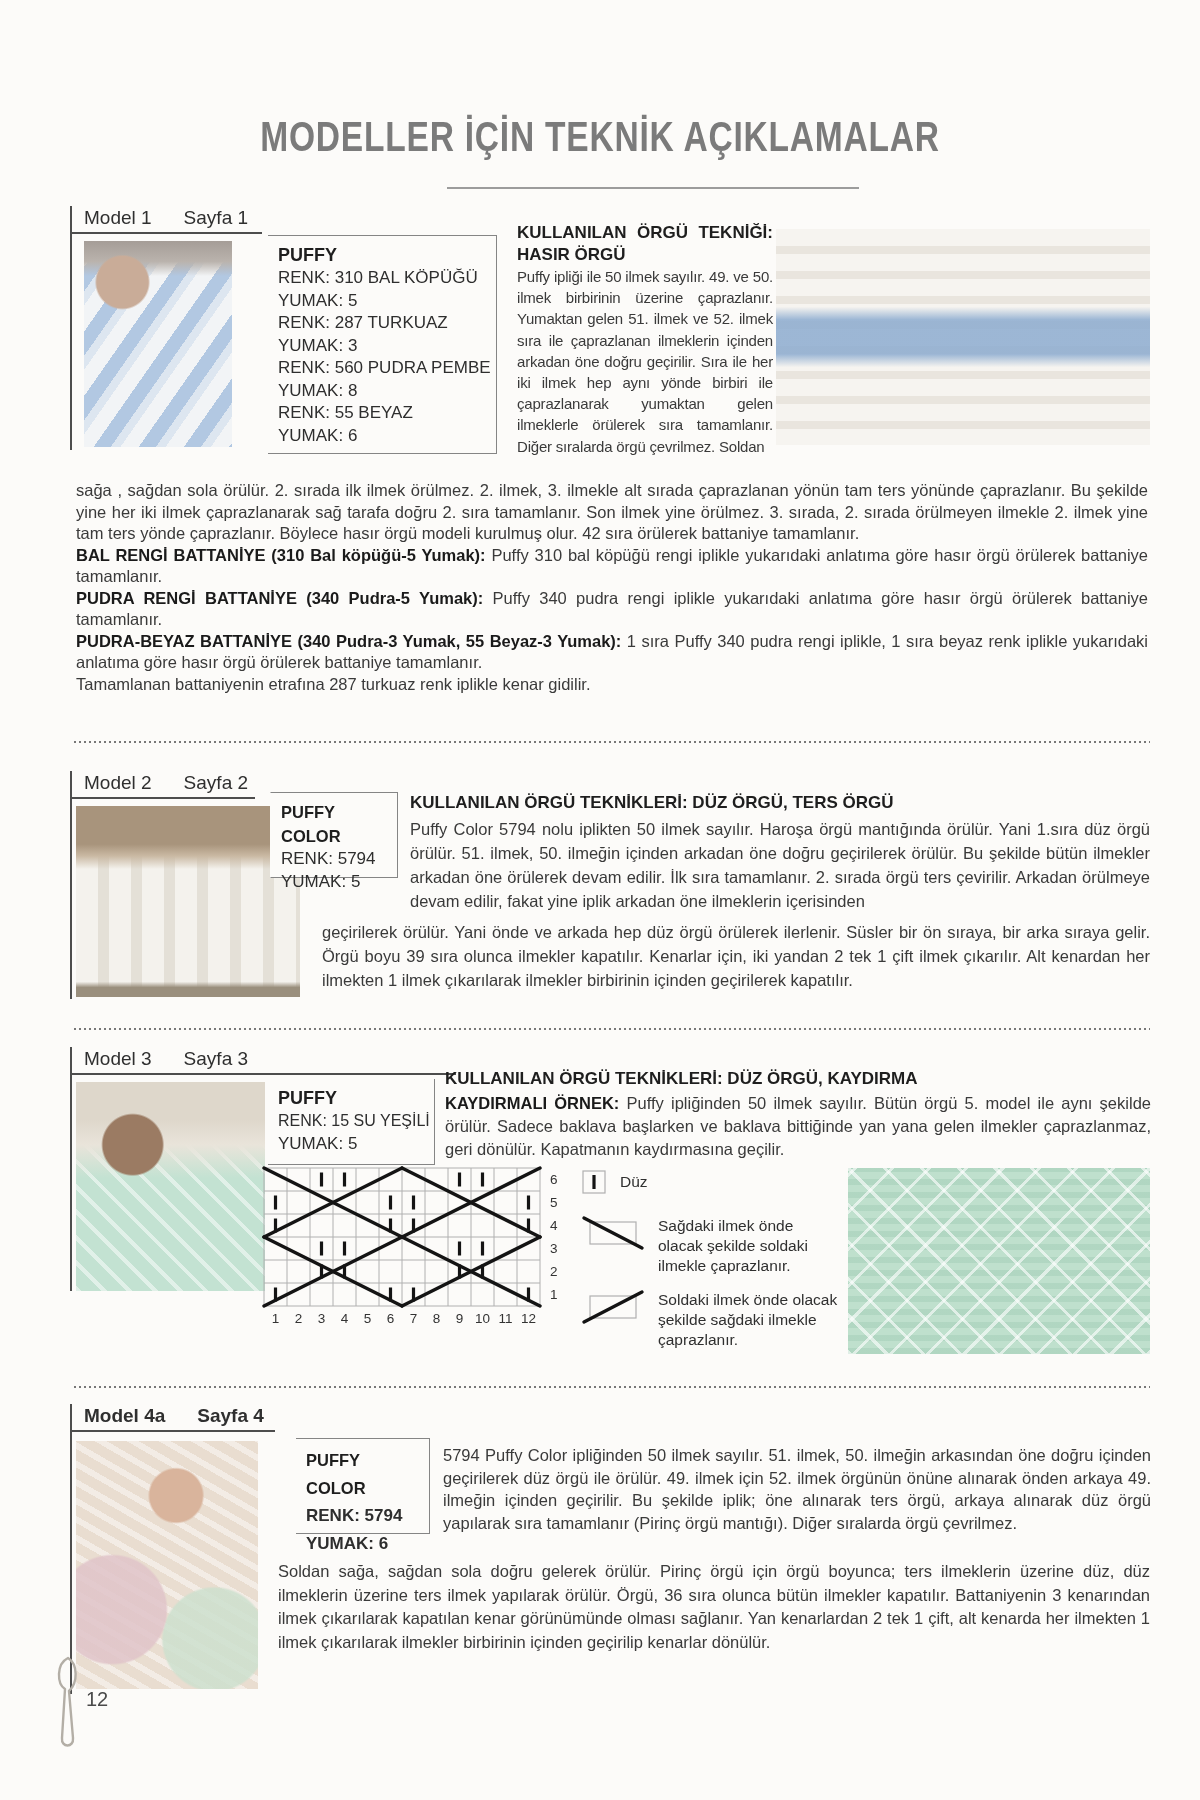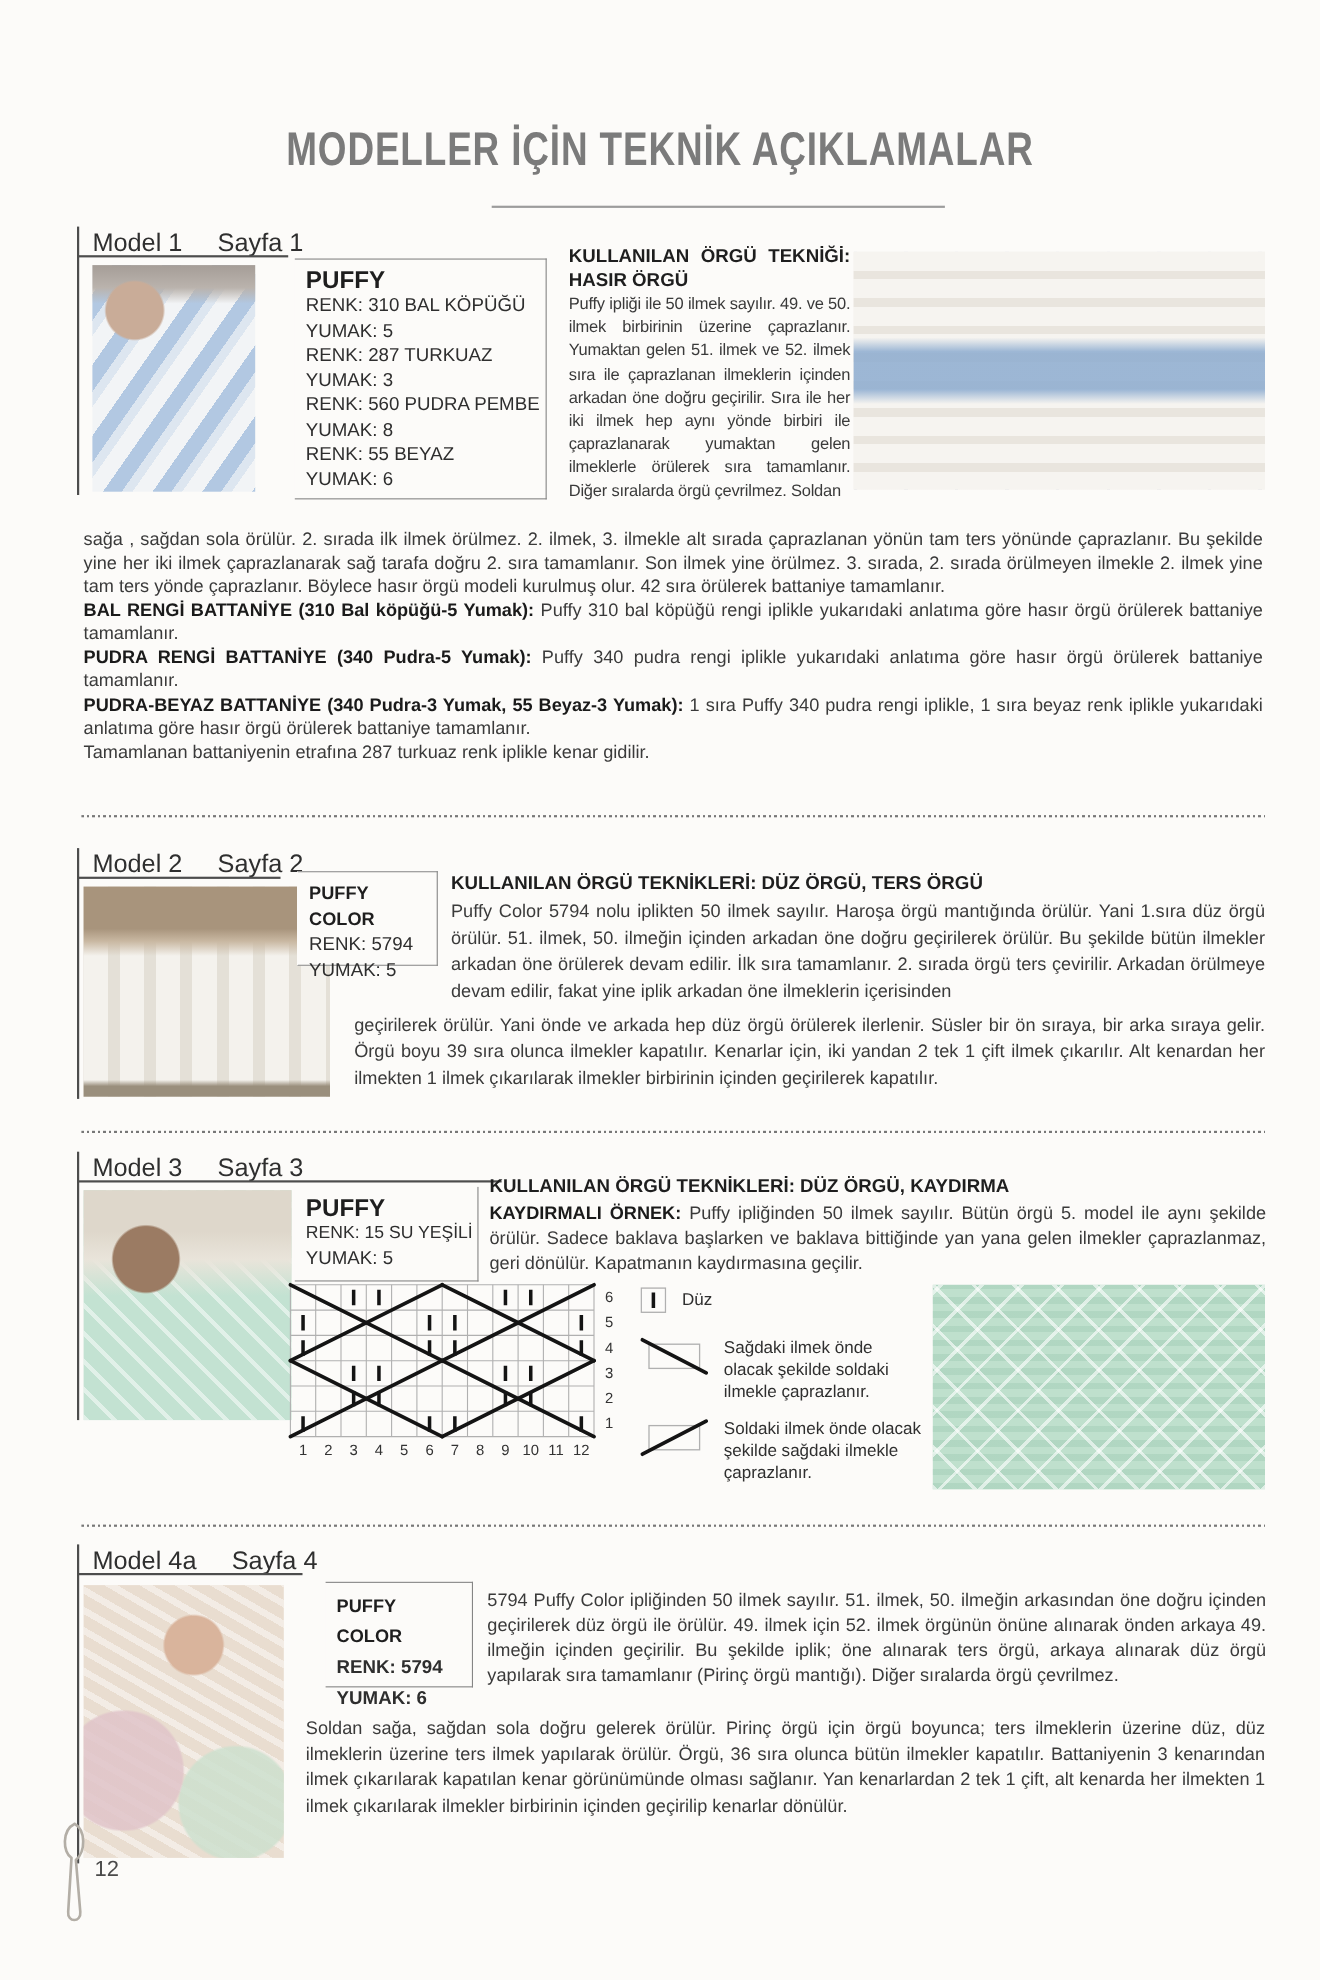--- a/index.html
+++ b/index.html
@@ -4,27 +4,27 @@
 <style>
   html,body{margin:0;padding:0;background:#d8d8d8;}
   .page{position:relative;width:1200px;height:1800px;margin:0 auto;background:#fcfbf9;
         font-family:"Liberation Sans",sans-serif;color:#3f3f3f;overflow:hidden;}
   .abs{position:absolute;}
   
   .title{left:0;right:0;top:112px;text-align:center;font-size:43px;font-weight:bold;
          color:#7b7b7b;transform:scaleX(.78);letter-spacing:1px;white-space:nowrap;}
   .title-underline{height:2px;background:#9c9c9c;}
   
-  .mheader{font-size:23px;color:#2f2f2f;display:flex;gap:32px;white-space:nowrap;}
+  .mheader{font-size:19px;color:#2f2f2f;display:flex;gap:32px;white-space:nowrap;}
   .hline{height:2px;background:#4d4d4d;}
   .vline{width:2px;background:#4d4d4d;}
   
   .yarnbox{border:1.5px solid #858585;border-left:none;box-sizing:border-box;
            padding:7px 6px 6px 10px;background:#fcfbf9;}
-  .brand{font-weight:bold;font-size:22px;color:#1e1e1e;line-height:24px;}
+  .brand{font-weight:bold;font-size:18px;color:#1e1e1e;line-height:24px;}
   .yline{font-size:17px;line-height:22.5px;color:#2e2e2e;white-space:nowrap;}
   .yline.bold{font-weight:bold;line-height:28px;}
   
   .tech-head{font-weight:bold;font-size:17px;line-height:22px;color:#1e1e1e;}
   .jlast{text-align:justify;text-align-last:justify;}
   .coltext{font-size:15px;line-height:21.2px;letter-spacing:-0.2px;text-align:justify;color:#3a3a3a;}
   .body{font-size:16.5px;line-height:21.5px;text-align:justify;color:#3a3a3a;}
   .body p{margin:0;}
   .body b{color:#1a1a1a;}
   .lh24{line-height:24px;}
@@ -258,21 +258,21 @@
       </svg>
       <span class="legend-label">Soldaki ilmek önde olacak şekilde sağdaki ilmekle çaprazlanır.</span>
     </div>
   </div>
 
   <div class="abs photo photo-mint-texture" style="left:848px;top:1168px;width:302px;height:186px;"></div>
 
   <div class="abs sep" style="left:74px;top:1386px;width:1076px;"></div>
 
   <div class="abs vline" style="left:70px;top:1404px;height:290px;"></div>
-  <div class="abs mheader" style="left:84px;top:1405px;">
+  <div class="abs mheader" style="left:84px;top:1405px;font-weight:bold;">
     <span>Model 4a</span>
     <span>Sayfa 4</span>
   </div>
   <div class="abs hline" style="left:70px;top:1430px;width:205px;"></div>
 
   <div class="abs photo photo-baby-pastel" style="left:76px;top:1441px;width:182px;height:248px;"></div>
 
   <div class="abs yarnbox" style="left:296px;top:1438px;width:134px;height:96px;">
     <div class="brand" style="font-size:16.5px;line-height:28px;">PUFFY COLOR</div>
     <div class="yline bold">RENK: 5794</div>

